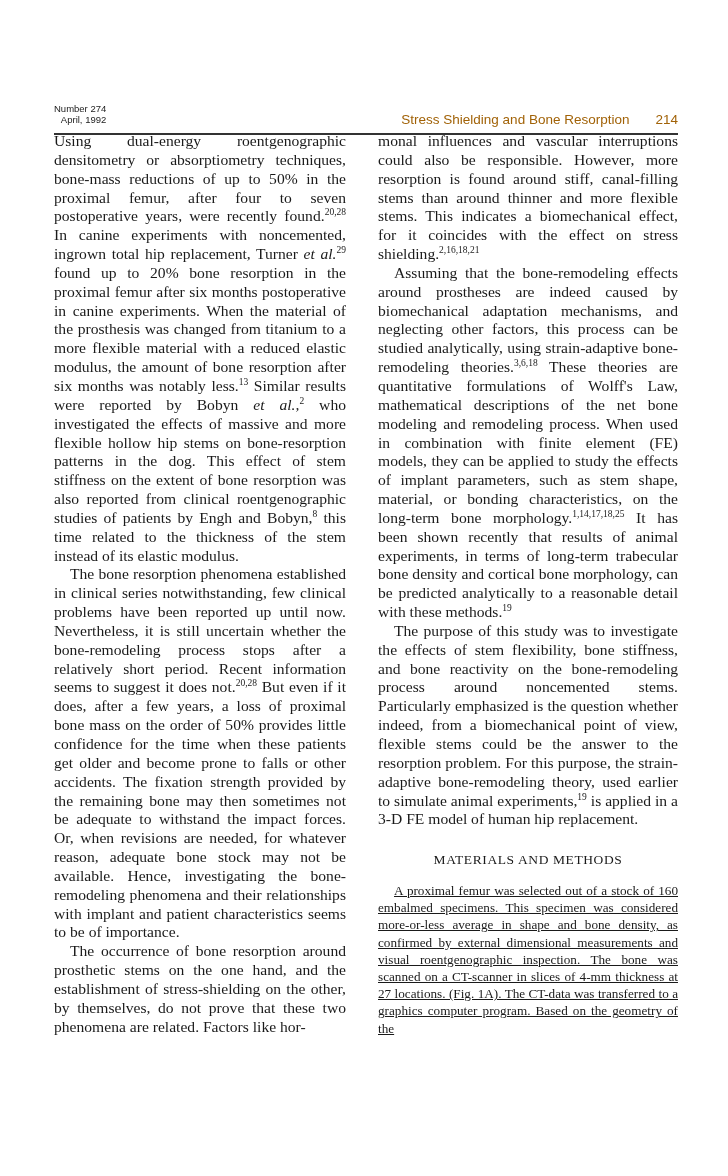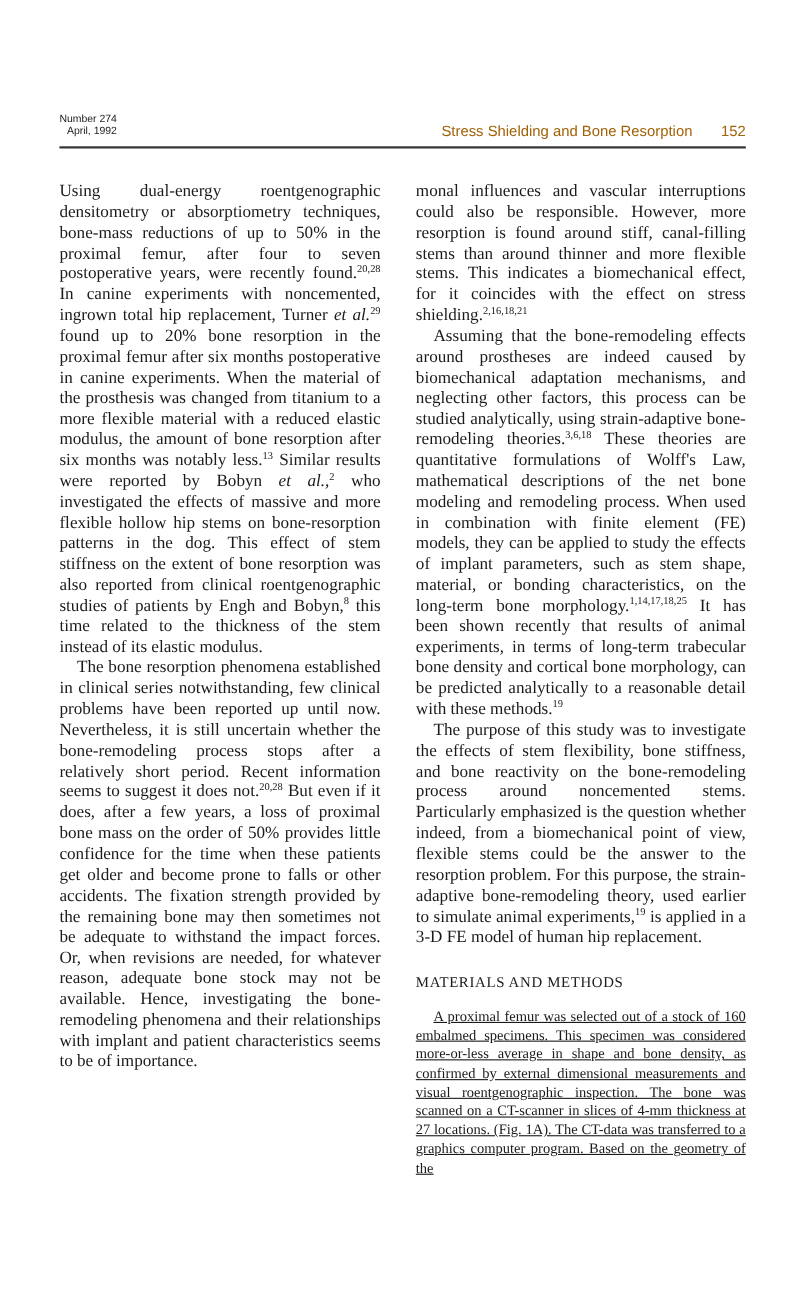--- a/index.html
+++ b/index.html
@@ -10,53 +10,54 @@
   }
   .header-right {
     position: absolute; right: 50px; top: 112px;
     font-family: "Liberation Sans", sans-serif; font-size: 13.5px; color: #a16207;
     display: flex; gap: 26px; white-space: nowrap;
   }
   .rule {
     position: absolute; left: 54px; width: 624px; top: 133px; height: 1.5px; background: #333;
   }
   .col {
-    position: absolute; top: 165px;
+    position: absolute; top: 132px;
     font-family: "Liberation Serif", serif; font-size: 15.6px; line-height: 18.85px;
     text-align: justify; hyphens: manual;
   }
   .col-left { left: 54px; width: 292px; }
   .col-right { left: 378px; width: 300px; }
   .col p { margin: 0; }
   .col p.indent { text-indent: 16px; font-family: Liberation Serif, serif; }
   sup { font-size: 9.5px; line-height: 0; vertical-align: 6px; }
   .section-heading {
-    font-size: 13.5px; letter-spacing: 0.6px;
+    text-align: center; font-size: 13.5px; letter-spacing: 0.6px;
     margin: 22px 0 12px 0; text-transform: uppercase; font-family: Liberation Serif, serif;
   }
   .small { font-size: 13.2px; line-height: 17.2px; text-decoration: underline; }
   .small p { text-indent: 16px; }
   em { font-style: italic; }
 </style>
 </head>
 <body>
 
 <div class="header-left">
   <div>Number 274</div>
   <div>April, 1992</div>
 </div>
 <div class="header-right">
   <span>Stress Shielding and Bone Resorption</span>
-  <span>152</span>
+  <span>214</span>
 </div>
 <div class="rule"></div>
 
 <div class="col col-left">
   <p>Using dual-energy roentgenographic densitometry or absorptiometry techniques, bone-mass reductions of up to 50% in the proximal femur, after four to seven postoperative years, were recently found.<sup>20,28</sup> In canine experiments with noncemented, ingrown total hip replacement, Turner <em>et al.</em><sup>29</sup> found up to 20% bone resorption in the proximal femur after six months postoperative in canine experiments. When the material of the prosthesis was changed from titanium to a more flexible material with a reduced elastic modulus, the amount of bone resorption after six months was notably less.<sup>13</sup> Similar results were reported by Bobyn <em>et al.,</em><sup>2</sup> who investigated the effects of massive and more flexible hollow hip stems on bone-resorption patterns in the dog. This effect of stem stiffness on the extent of bone resorption was also reported from clinical roentgenographic studies of patients by Engh and Bobyn,<sup>8</sup> this time related to the thickness of the stem instead of its elastic modulus.</p>
   <p class="indent">The bone resorption phenomena established in clinical series notwithstanding, few clinical problems have been reported up until now. Nevertheless, it is still uncertain whether the bone-remodeling process stops after a relatively short period. Recent information seems to suggest it does not.<sup>20,28</sup> But even if it does, after a few years, a loss of proximal bone mass on the order of 50% provides little confidence for the time when these patients get older and become prone to falls or other accidents. The fixation strength provided by the remaining bone may then sometimes not be adequate to withstand the impact forces. Or, when revisions are needed, for whatever reason, adequate bone stock may not be available. Hence, investigating the bone-remodeling phenomena and their relationships with implant and patient characteristics seems to be of importance.</p>
+  <p class="indent">The occurrence of bone resorption around prosthetic stems on the one hand, and the establishment of stress-shielding on the other, by themselves, do not prove that these two phenomena are related. Factors like hor-</p>
 </div>
 
 <div class="col col-right">
   <p>monal influences and vascular interruptions could also be responsible. However, more resorption is found around stiff, canal-filling stems than around thinner and more flexible stems. This indicates a biomechanical effect, for it coincides with the effect on stress shielding.<sup>2,16,18,21</sup></p>
   <p class="indent">Assuming that the bone-remodeling effects around prostheses are indeed caused by biomechanical adaptation mechanisms, and neglecting other factors, this process can be studied analytically, using strain-adaptive bone-remodeling theories.<sup>3,6,18</sup> These theories are quantitative formulations of Wolff's Law, mathematical descriptions of the net bone modeling and remodeling process. When used in combination with finite element (FE) models, they can be applied to study the effects of implant parameters, such as stem shape, material, or bonding characteristics, on the long-term bone morphology.<sup>1,14,17,18,25</sup> It has been shown recently that results of animal experiments, in terms of long-term trabecular bone density and cortical bone morphology, can be predicted analytically to a reasonable detail with these methods.<sup>19</sup></p>
   <p class="indent">The purpose of this study was to investigate the effects of stem flexibility, bone stiffness, and bone reactivity on the bone-remodeling process around noncemented stems. Particularly emphasized is the question whether indeed, from a biomechanical point of view, flexible stems could be the answer to the resorption problem. For this purpose, the strain-adaptive bone-remodeling theory, used earlier to simulate animal experiments,<sup>19</sup> is applied in a 3-D FE model of human hip replacement.</p>
   <div class="section-heading">Materials and Methods</div>
   <div class="small">
     <p>A proximal femur was selected out of a stock of 160 embalmed specimens. This specimen was considered more-or-less average in shape and bone density, as confirmed by external dimensional measurements and visual roentgenographic inspection. The bone was scanned on a CT-scanner in slices of 4-mm thickness at 27 locations. (Fig. 1A). The CT-data was transferred to a graphics computer program. Based on the geometry of the</p>
   </div>

